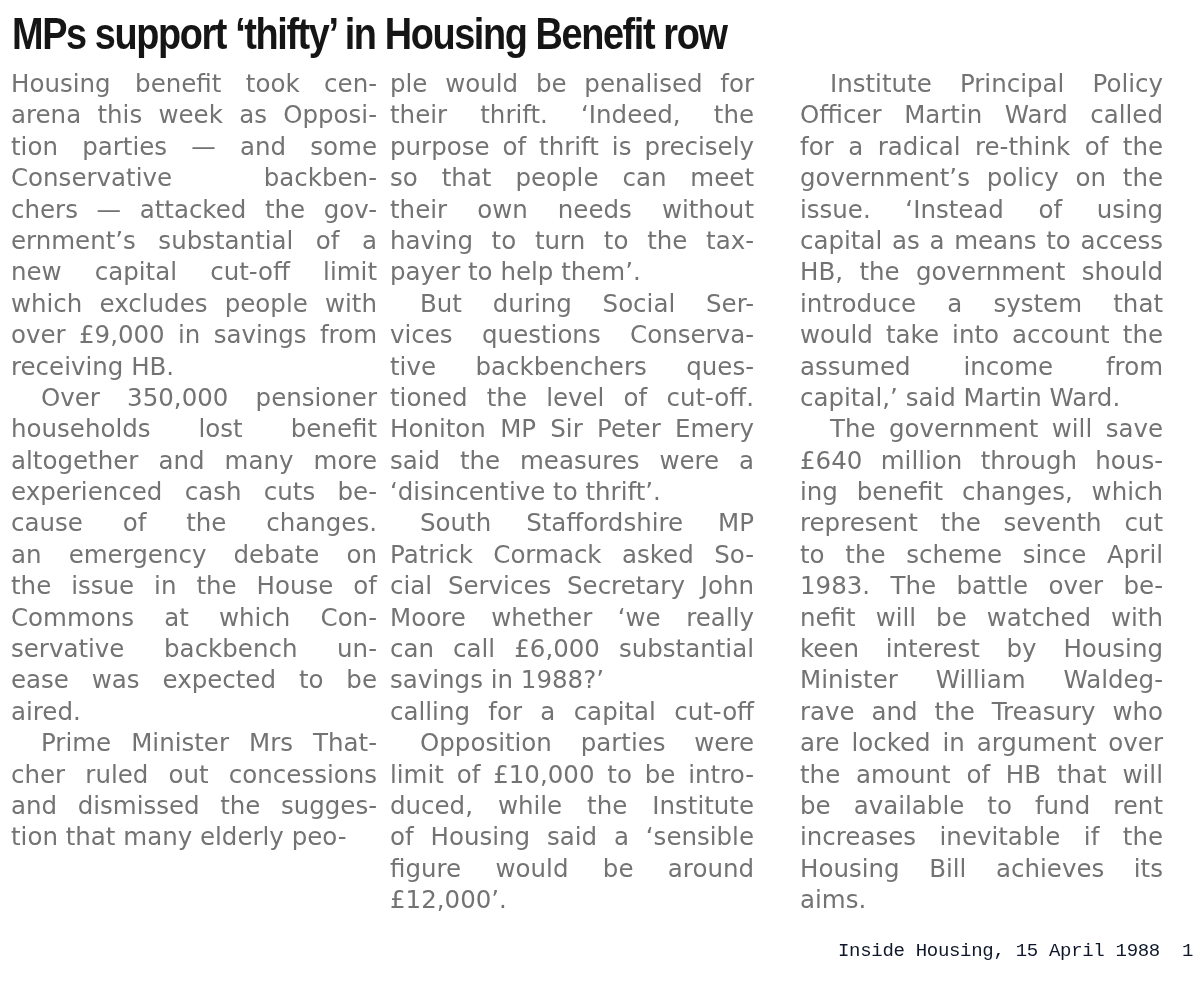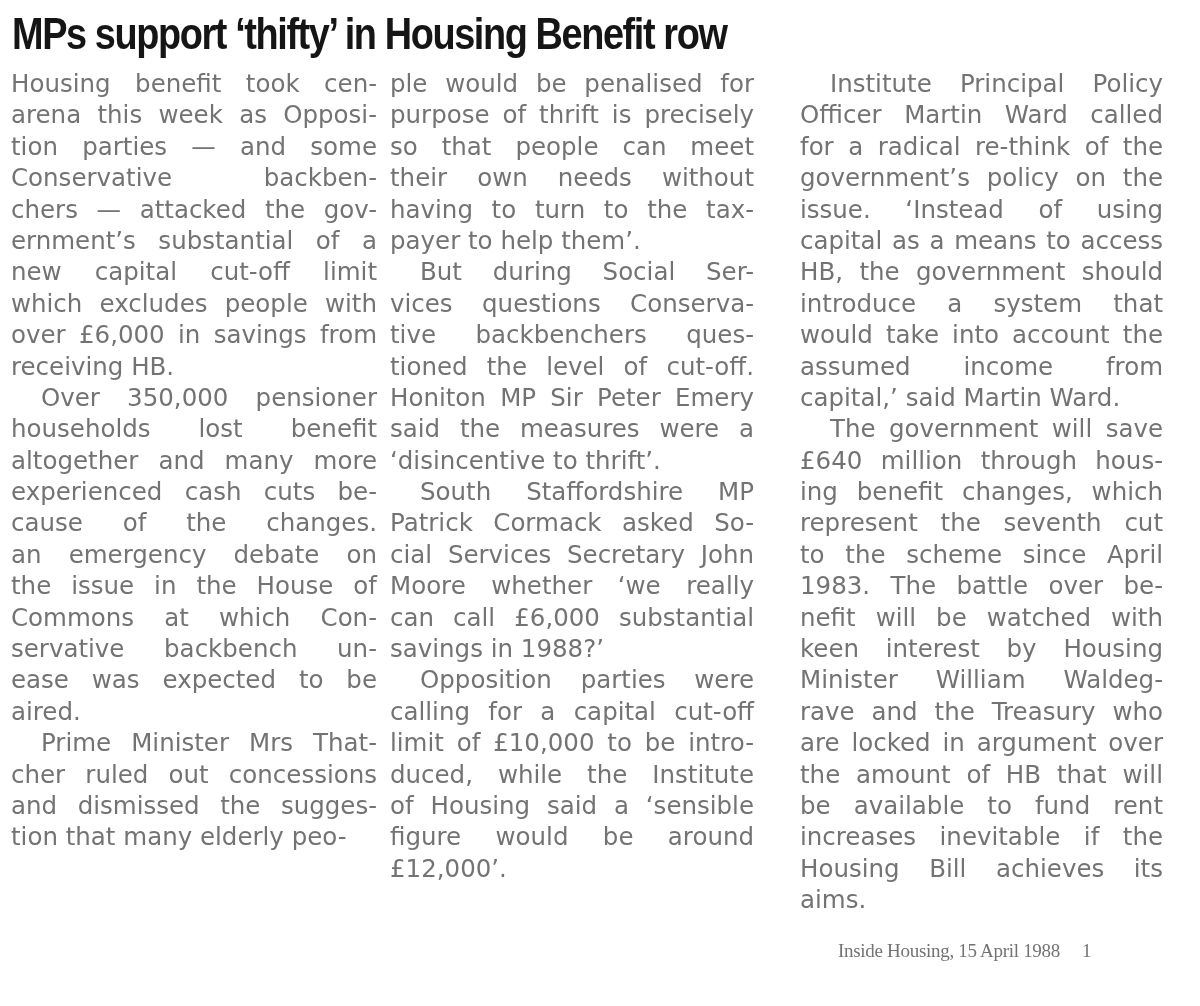--- a/index.html
+++ b/index.html
@@ -20,41 +20,41 @@
   .col3 { left: 800px; width: 363px; }
   .line {
     display: block; white-space: nowrap; text-align: justify; text-align-last: justify;
     height: 31.4px; overflow: visible;
   }
   .line.last { text-align-last: left; }
   .line.indent { padding-left: 30px; }
   .para { margin: 0; }
   .footer {
     position: absolute; left: 838px; top: 940px;
-    font-family: Liberation Serif, serif; font-size: 19px; color: #737373;
+    font-family: Liberation Mono, monospace; font-size: 19px; color: #0f172a;
     white-space: nowrap; letter-spacing: -0.3px;
   }
   .page-num { display: inline-block; margin-left: 22px; }
 </style>
 </head>
 <body>
 
 <h1 class="headline">MPs support ‘thifty’ in Housing Benefit row</h1>
 
 <div class="col col1">
     <div class="para">
       <span class="line">Housing benefit took cen-</span>
       <span class="line">arena this week as Opposi-</span>
       <span class="line">tion parties — and some</span>
       <span class="line">Conservative backben-</span>
       <span class="line">chers — attacked the gov-</span>
       <span class="line">ernment’s substantial of a</span>
       <span class="line">new capital cut-off limit</span>
       <span class="line">which excludes people with</span>
-      <span class="line">over £6,000 in savings from</span>
+      <span class="line">over £9,000 in savings from</span>
       <span class="line last">receiving HB.</span>
     </div>
     <div class="para">
       <span class="line indent">Over 350,000 pensioner</span>
       <span class="line">households lost benefit</span>
       <span class="line">altogether and many more</span>
       <span class="line">experienced cash cuts be-</span>
       <span class="line">cause of the changes.</span>
       <span class="line">an emergency debate on</span>
       <span class="line">the issue in the House of</span>
@@ -66,20 +66,21 @@
     <div class="para">
       <span class="line indent">Prime Minister Mrs That-</span>
       <span class="line">cher ruled out concessions</span>
       <span class="line">and dismissed the sugges-</span>
       <span class="line last">tion that many elderly peo-</span>
     </div>
   </div>
 <div class="col col2">
     <div class="para">
       <span class="line">ple would be penalised for</span>
+      <span class="line">their thrift. ‘Indeed, the</span>
       <span class="line">purpose of thrift is precisely</span>
       <span class="line">so that people can meet</span>
       <span class="line">their own needs without</span>
       <span class="line">having to turn to the tax-</span>
       <span class="line last">payer to help them’.</span>
     </div>
     <div class="para">
       <span class="line indent">But during Social Ser-</span>
       <span class="line">vices questions Conserva-</span>
       <span class="line">tive backbenchers ques-</span>
@@ -90,22 +91,22 @@
     </div>
     <div class="para">
       <span class="line indent">South Staffordshire MP</span>
       <span class="line">Patrick Cormack asked So-</span>
       <span class="line">cial Services Secretary John</span>
       <span class="line">Moore whether ‘we really</span>
       <span class="line">can call £6,000 substantial</span>
       <span class="line last">savings in 1988?’</span>
     </div>
     <div class="para">
+      <span class="line">calling for a capital cut-off</span>
       <span class="line indent">Opposition parties were</span>
-      <span class="line">calling for a capital cut-off</span>
       <span class="line">limit of £10,000 to be intro-</span>
       <span class="line">duced, while the Institute</span>
       <span class="line">of Housing said a ‘sensible</span>
       <span class="line">figure would be around</span>
       <span class="line last">£12,000’.</span>
     </div>
   </div>
 <div class="col col3">
     <div class="para">
       <span class="line indent">Institute Principal Policy</span>

